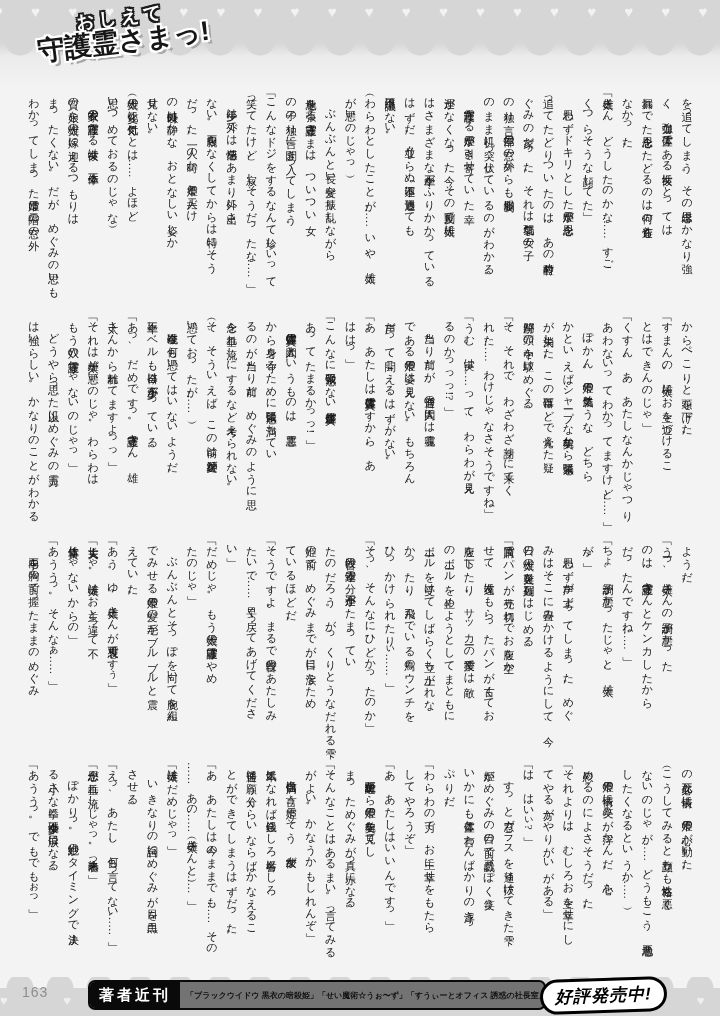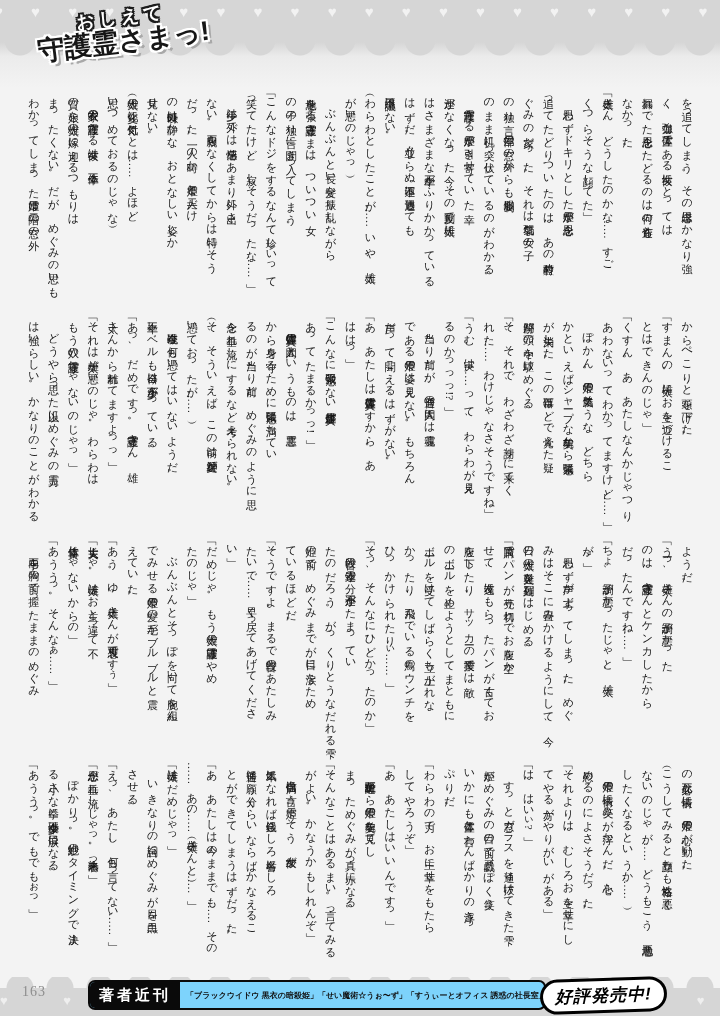--- a/index.html
+++ b/index.html
@@ -57,25 +57,25 @@
     color:#161616;font-family:"Liberation Serif", serif;
   }
   .band p{
     margin:0 0 0 6.5px;padding:0;
     font-size:11px;line-height:13.3px;letter-spacing:0.2px;
     white-space:nowrap;
   }
   
   .footer{position:absolute;left:0;top:978px;width:720px;height:36px;z-index:6;}
   .page-number{
-    position:absolute;left:22px;top:6px;font-size:14px;color:#8d8d8d;letter-spacing:1px;font-family:Liberation Serif, serif;
+    position:absolute;left:22px;top:6px;font-size:14px;color:#8d8d8d;letter-spacing:1px;
   }
   .pub-bar{
     position:absolute;left:88px;top:2px;width:458px;height:30px;
-    background:#7dd3fc;border:2px solid #0a0a0a;border-radius:7px;
+    background:#737373;border:2px solid #0a0a0a;border-radius:7px;
     display:flex;overflow:hidden;box-sizing:border-box;
   }
   .pub-label{
     background:#0a0a0a;color:#ffffff;font-size:15px;font-weight:bold;letter-spacing:3px;
     display:flex;align-items:center;padding:0 9px;white-space:nowrap;flex:0 0 auto;
   }
   .pub-titles{
     display:flex;flex-direction:column;justify-content:center;
     padding:0 6px;font-size:8px;line-height:11px;font-weight:bold;color:#111;
     white-space:nowrap;overflow:hidden;

